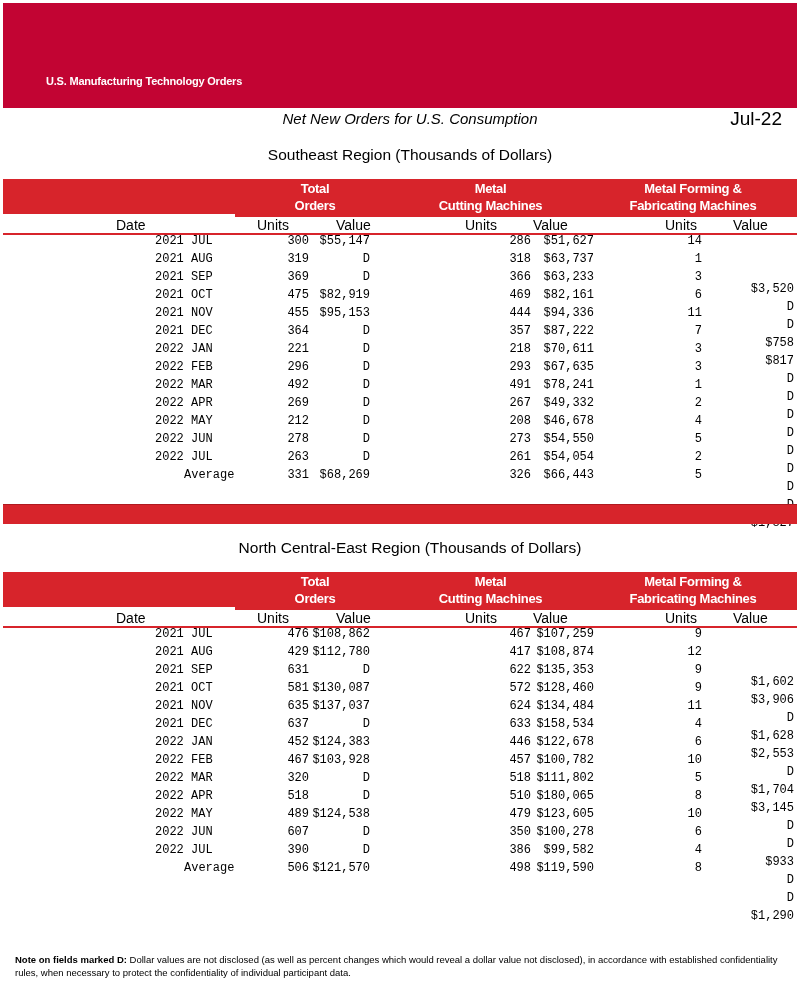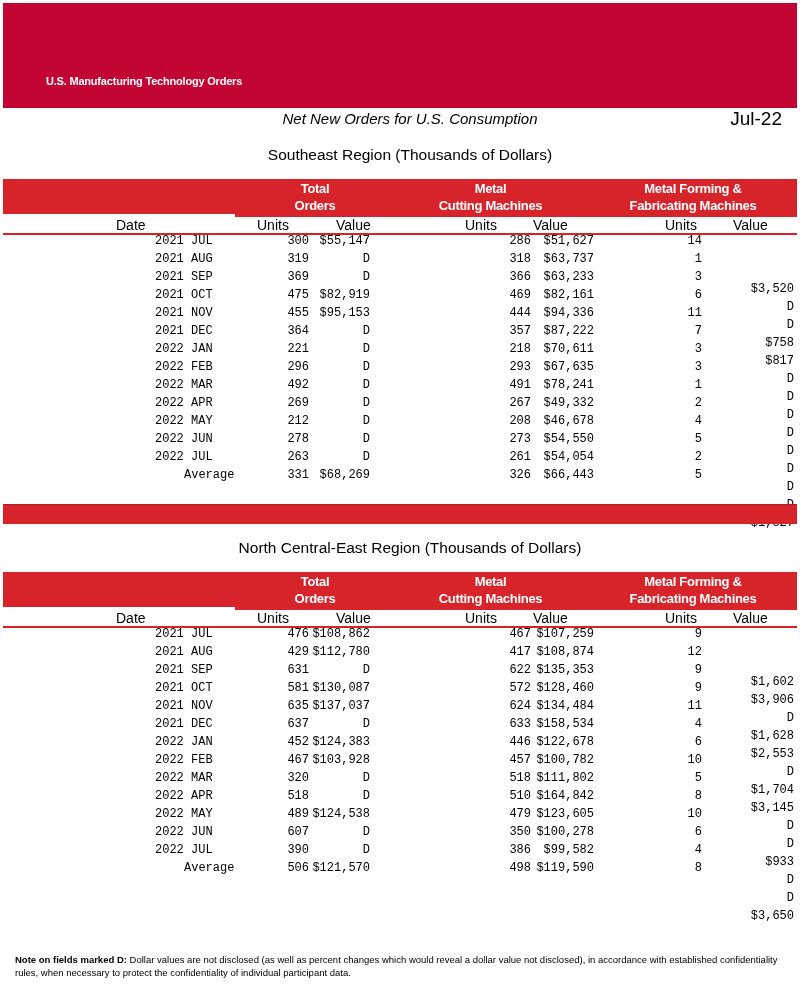--- a/index.html
+++ b/index.html
@@ -313,21 +313,21 @@
         <span class="c-mu">518</span>
         <span class="c-mv">$111,802</span>
         <span class="c-fu">5</span>
         <span class="c-fv">D</span>
       </div>
     <div class="row" style="top:162px;">
         <span class="c-date">2022 APR</span>
         <span class="c-tu">518</span>
         <span class="c-tv">D</span>
         <span class="c-mu">510</span>
-        <span class="c-mv">$164,842</span>
+        <span class="c-mv">$180,065</span>
         <span class="c-fu">8</span>
         <span class="c-fv">D</span>
       </div>
     <div class="row" style="top:180px;">
         <span class="c-date">2022 MAY</span>
         <span class="c-tu">489</span>
         <span class="c-tv">$124,538</span>
         <span class="c-mu">479</span>
         <span class="c-mv">$123,605</span>
         <span class="c-fu">10</span>
@@ -351,20 +351,20 @@
         <span class="c-fu">4</span>
         <span class="c-fv">D</span>
       </div>
     <div class="row" style="top:234px;">
         <span class="c-date avg">Average</span>
         <span class="c-tu">506</span>
         <span class="c-tv">$121,570</span>
         <span class="c-mu">498</span>
         <span class="c-mv">$119,590</span>
         <span class="c-fu">8</span>
-        <span class="c-fv">$3,650</span>
+        <span class="c-fv">$1,290</span>
       </div>
   </div>
 </div>
 
 <div class="note">
   <b>Note on fields marked D:</b><span> Dollar values are not disclosed (as well as percent changes which would reveal a dollar value not disclosed), in accordance with established confidentiality rules, when necessary to protect the confidentiality of individual participant data.</span>
 </div>
 
 </body></html>

